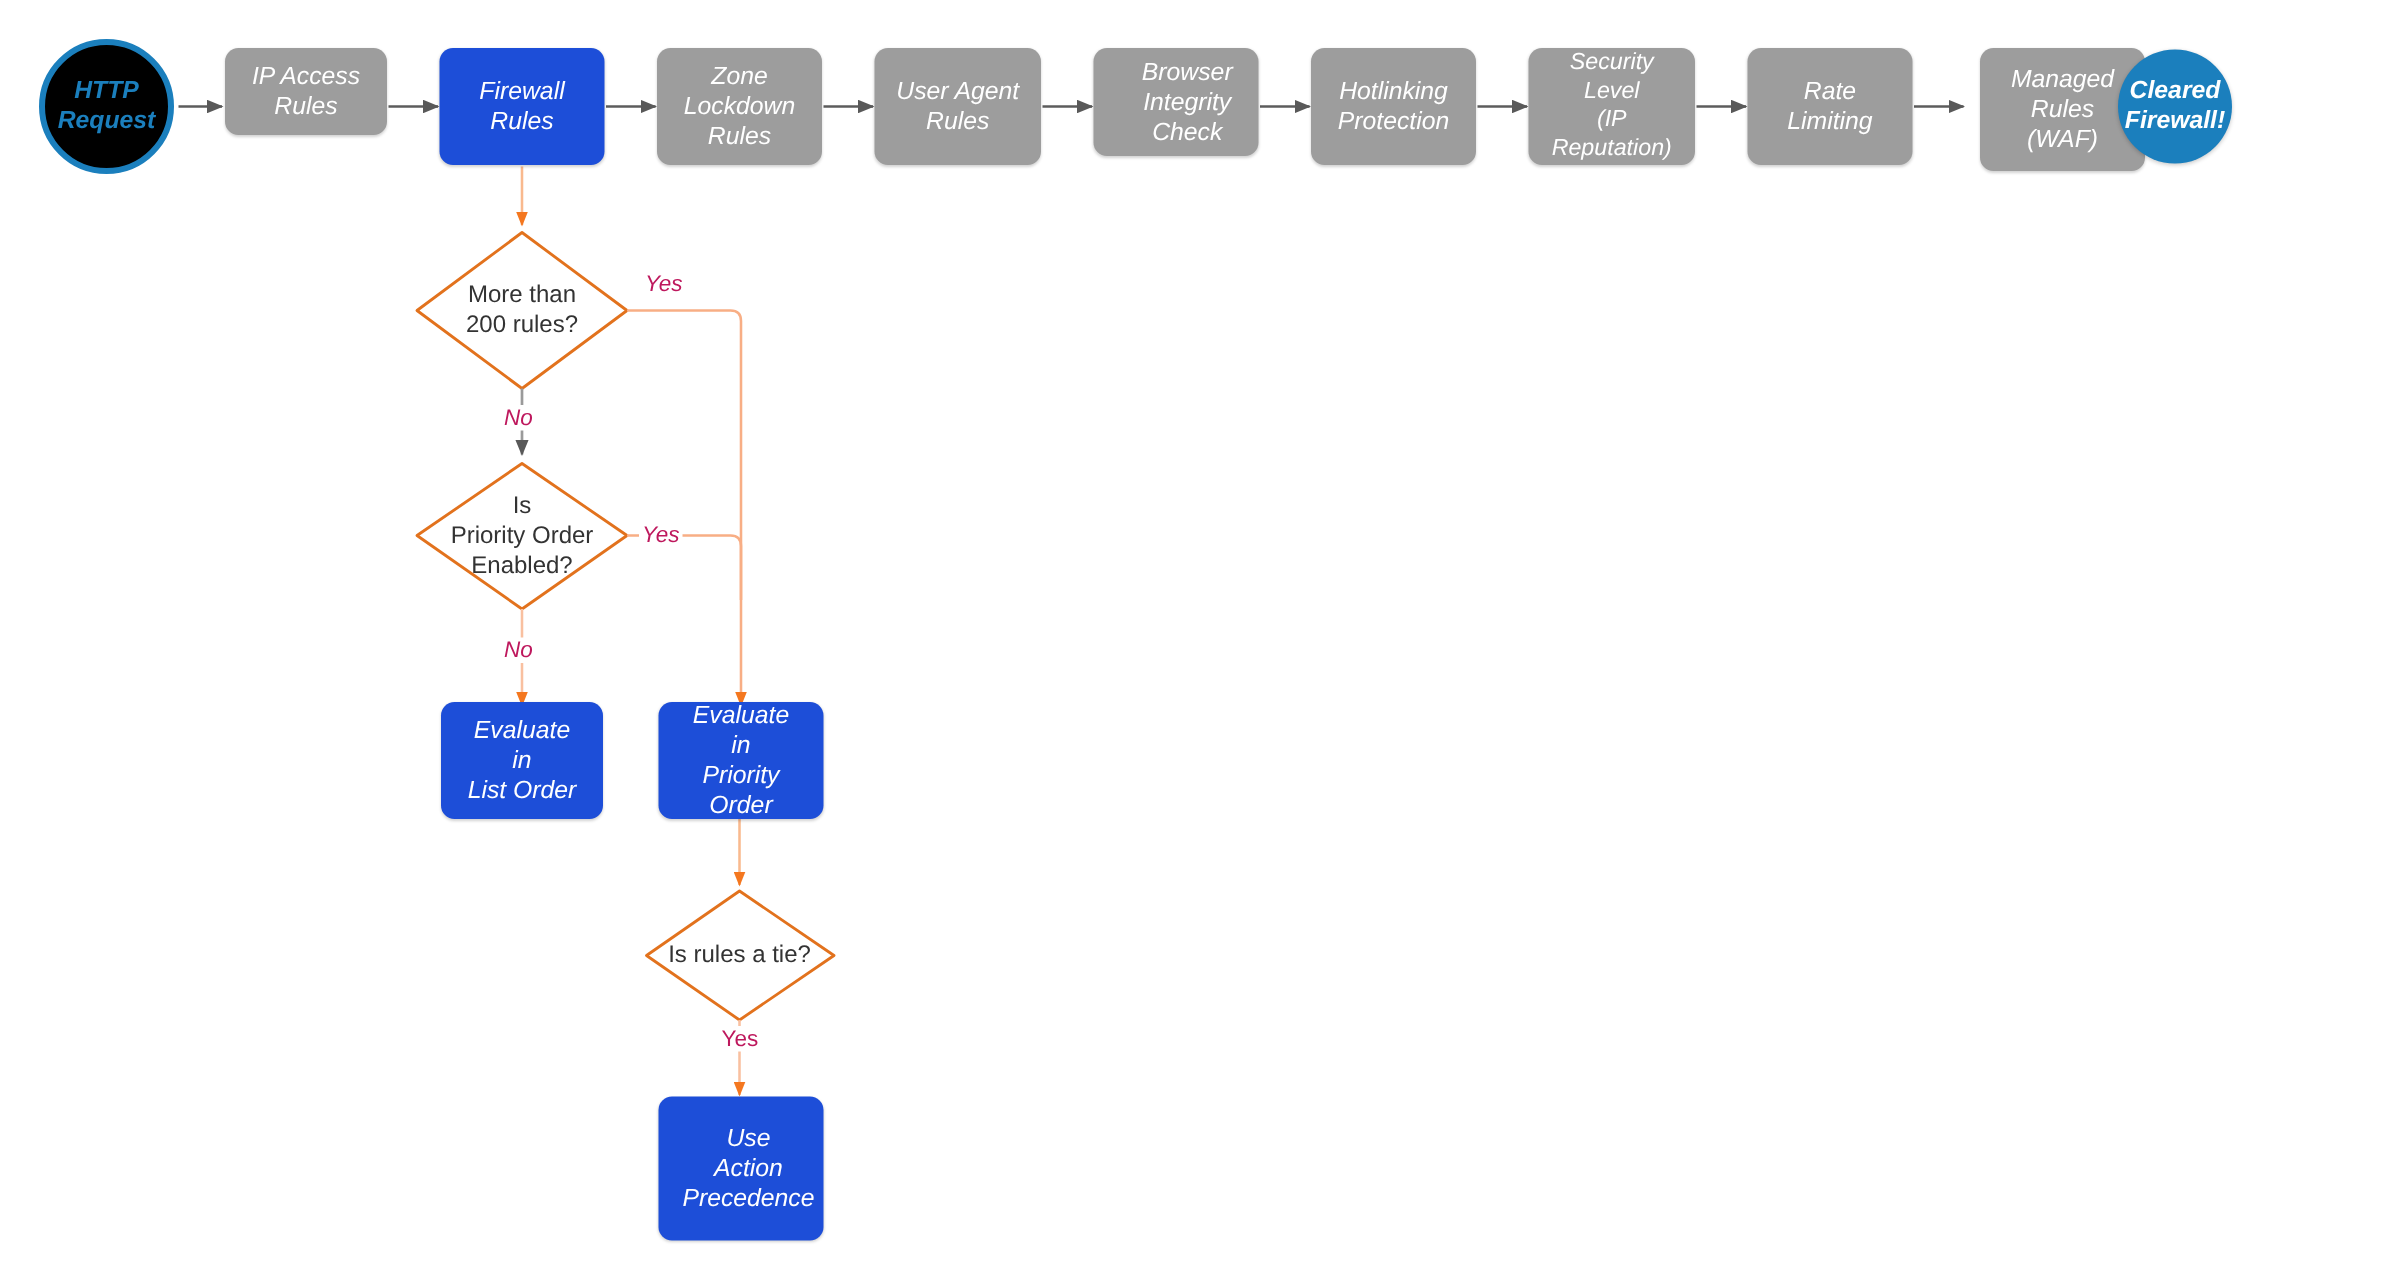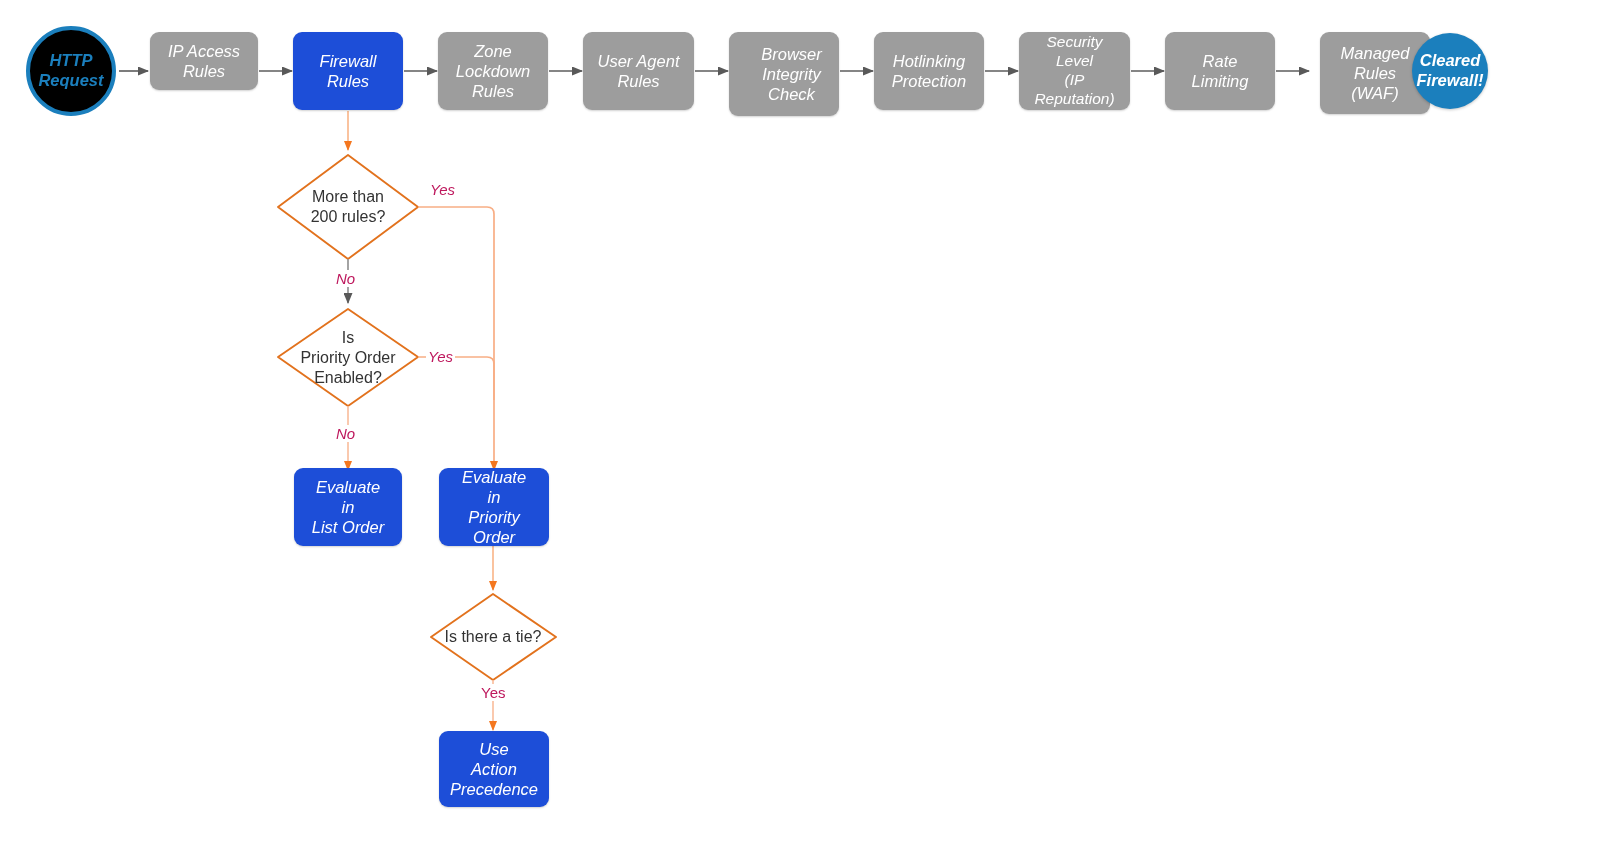--- a/index.html
+++ b/index.html
@@ -176,21 +176,21 @@
     </span>
   </div>
 
   <div class="node box gray" style="left:583px; top:32px; width:111px; height:78px;">
     <span>
       <span>User Agent</span><br>
       <span>Rules</span>
     </span>
   </div>
 
-  <div class="node box gray" style="left:729px; top:32px; width:110px; height:84px;padding-left:21px;">
+  <div class="node box gray" style="left:729px; top:32px; width:110px; height:72px;padding-left:21px;">
     <span>
       <span>Browser</span><br>
       <span>Integrity</span><br>
       <span>Check</span>
     </span>
   </div>
 
   <div class="node box gray" style="left:874px; top:32px; width:110px; height:78px;">
     <span>
       <span>Hotlinking</span><br>
@@ -237,40 +237,40 @@
 
   <div class="diamond-label" style="left:272px; top:325px; width:152px; height:66px;">
     <span>
       <span>Is</span><br>
       <span>Priority Order</span><br>
       <span>Enabled?</span>
     </span>
   </div>
 
   <div class="diamond-label" style="left:425px; top:622px; width:136px; height:30px;">
-    <span>Is there a tie?</span>
+    <span>Is rules a tie?</span>
   </div>
 
   <div class="node box orange" style="left:294px; top:468px; width:108px; height:78px;">
     <span>
       <span>Evaluate</span><br>
       <span>in</span><br>
       <span>List Order</span>
     </span>
   </div>
 
   <div class="node box orange" style="left:439px; top:468px; width:110px; height:78px;">
     <span>
       <span>Evaluate</span><br>
       <span>in</span><br>
       <span>Priority Order</span>
     </span>
   </div>
 
-  <div class="node box orange" style="left:439px; top:731px; width:110px; height:76px;">
+  <div class="node box orange" style="left:439px; top:731px; width:110px; height:96px;justify-content:flex-end;">
     <span>
       <span>Use</span><br>
       <span>Action</span><br>
       <span>Precedence</span>
     </span>
   </div>
 
   <div class="edge-label" style="left:428px; top:181px;">Yes</div>
 
   <div class="edge-label" style="left:334px; top:270px;">No</div>

